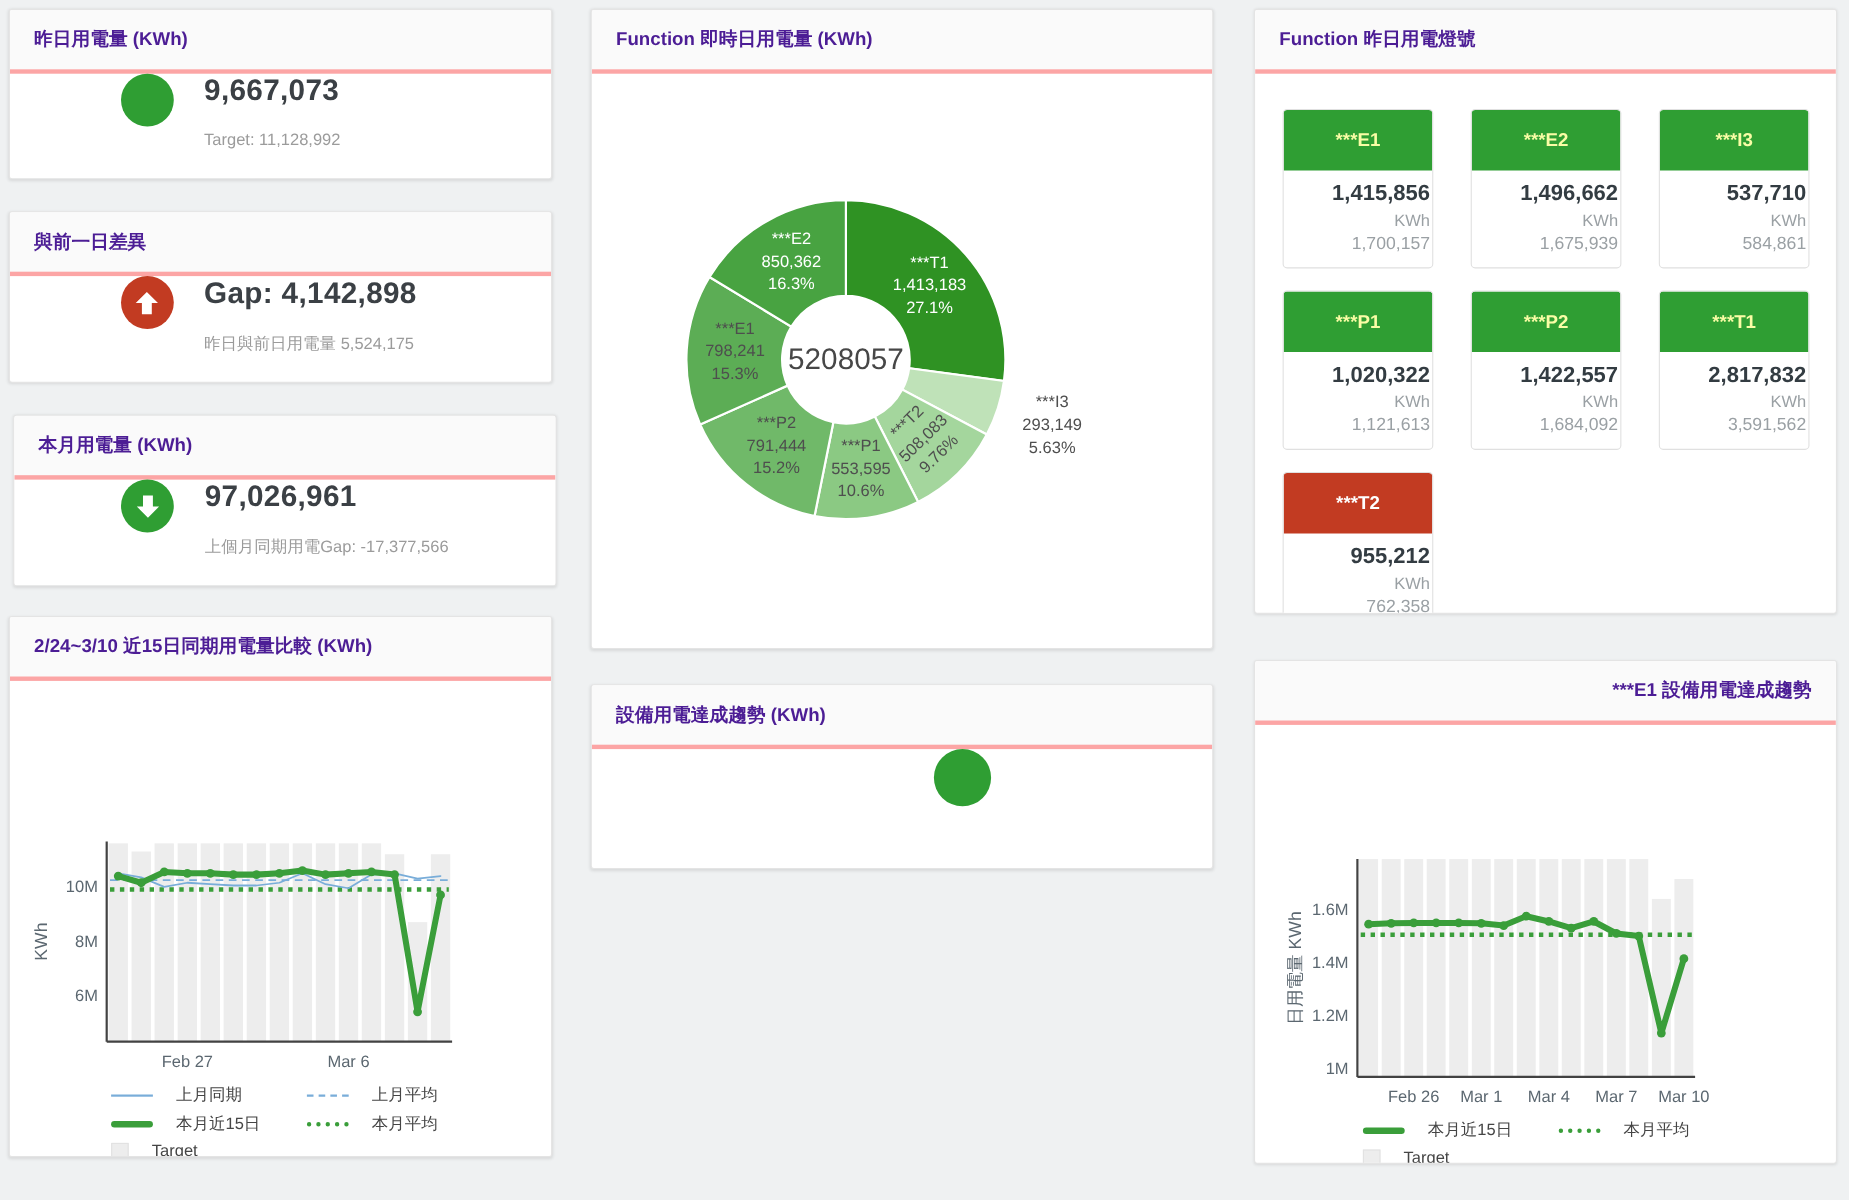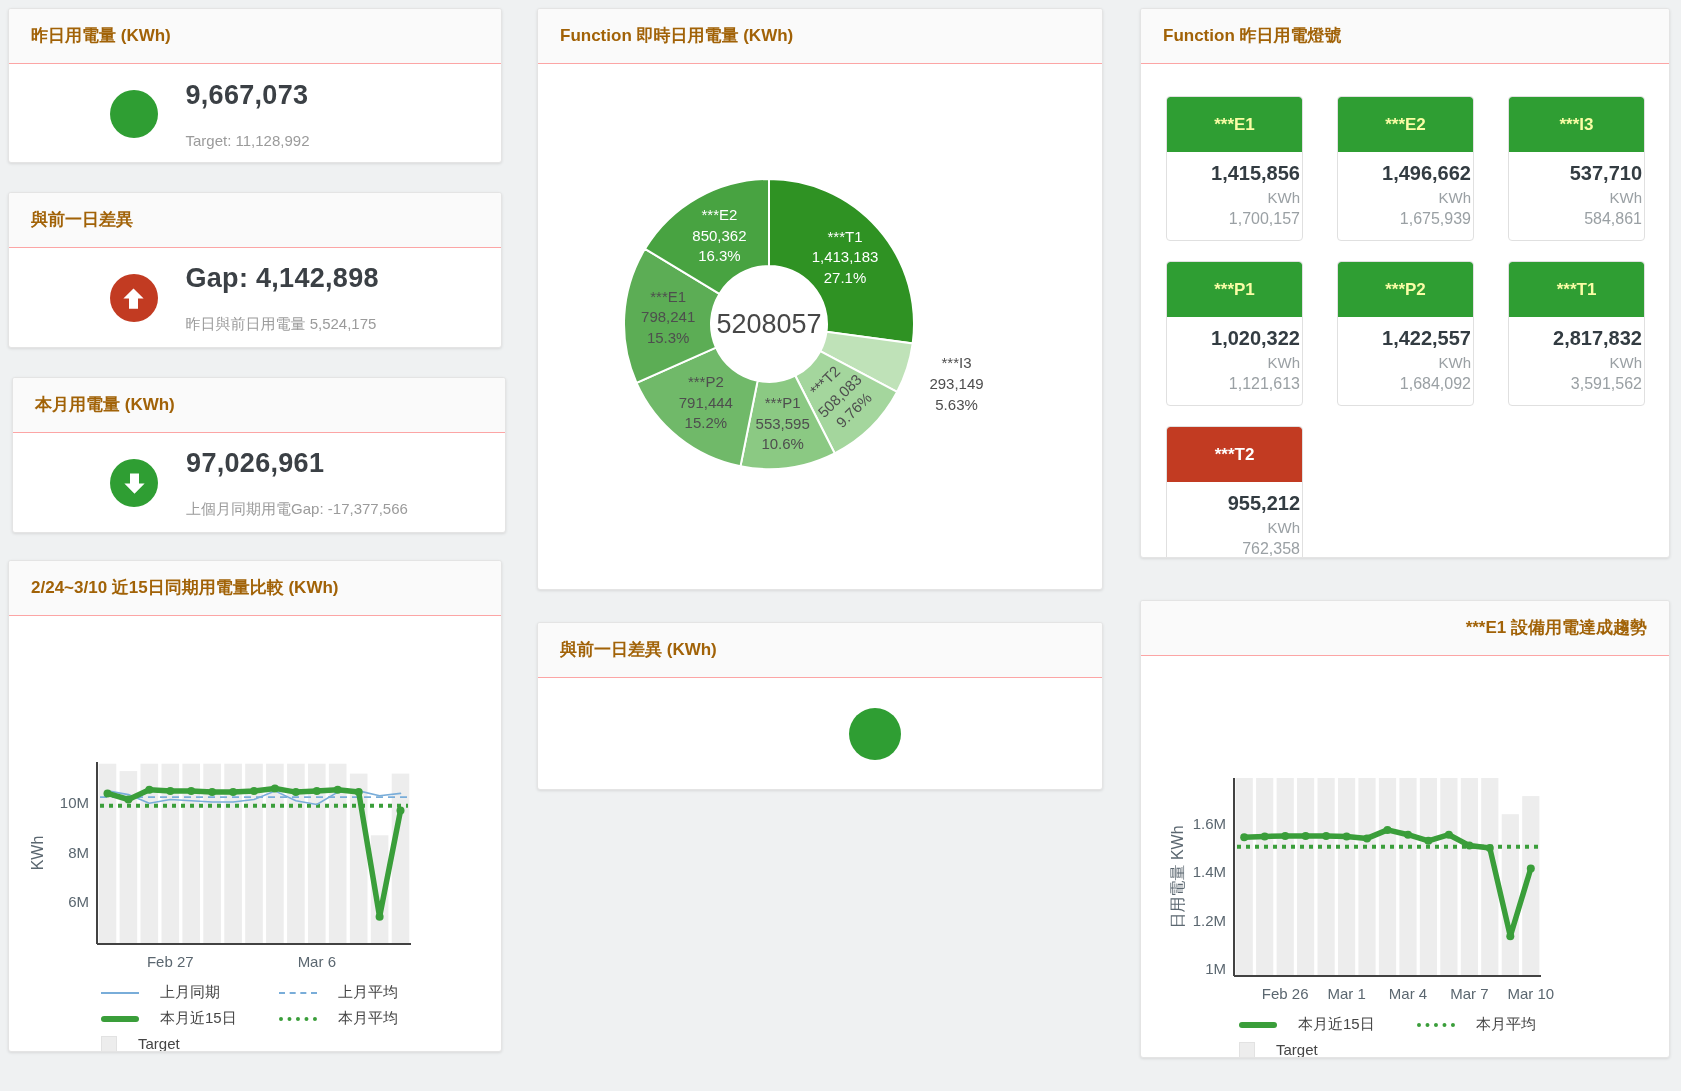--- a/index.html
+++ b/index.html
@@ -1,24 +1,24 @@
 <!DOCTYPE html>
 <html><head>
 <meta charset="utf-8">
 <style>
   html,body{margin:0;padding:0;background:#eff1f2;font-family:"Liberation Sans","DejaVu Sans",sans-serif;}
   #app{position:relative;width:1681px;height:1091px;background:#eff1f2;overflow:hidden;}
   .panel{position:absolute;background:#fff;border:1px solid #e4e4e4;border-radius:3px;
          box-shadow:0 1px 3px rgba(0,0,0,.10);box-sizing:border-box;overflow:hidden;}
   .panel-header{height:54px;line-height:54px;padding:0 22px;background:#fafafa;
-                border-bottom:1px solid #fca5a5;font-size:17px;font-weight:bold;color:#a16207;
+                border-bottom:4px solid #fca5a5;font-size:17px;font-weight:bold;color:#4c1d95;
                 white-space:nowrap;overflow:hidden;}
   .panel-body{position:relative;}
   
-  .stat-row{display:flex;align-items:center;justify-content:center;gap:28px;height:100px;}
+  .stat-row{display:flex;justify-content:center;gap:28px;height:100px;}
   .status-circle{width:48px;height:48px;border-radius:50%;display:flex;align-items:center;justify-content:center;flex:0 0 auto;}
   .stat-text{min-width:215px;}
   .stat-value{font-size:27px;font-weight:bold;color:#3b4045;letter-spacing:.3px;}
   .stat-sub{font-size:15px;color:#9b9b9b;margin-top:21px;}
   #p-estimate .stat-row{height:112px;transform:translateX(55px);}
   
   .lights-grid{display:grid;grid-template-columns:repeat(3,137px);column-gap:34px;row-gap:20px;
                padding:32px 0 0 25px;}
   .tile{border:1px solid #e0e0e0;border-radius:4px;background:#fff;overflow:hidden;text-align:center;}
   .tile-head{height:55px;line-height:55px;font-size:17px;font-weight:bold;border-radius:3px 3px 0 0;}
@@ -205,21 +205,21 @@
             <div>15.3%</div>
           </div><div class="donut-label" style="left: 181.434px; top: 171.999px; color: rgb(255, 255, 255); transform: translate(-50%, -50%);">
             <div>***E2</div>
             <div>850,362</div>
             <div>16.3%</div>
           </div><div class="donut-center" style="left: 231px; top: 260px;">5208057</div></div>
     </div>
   </section>
 
   <section class="panel" id="p-estimate" style="left:537px;top:622px;width:566px;height:168px;">
-    <div class="panel-header">與前一日差異 (KWh)</div>
+    <div class="panel-header">設備用電達成趨勢 (KWh)</div>
     <div class="panel-body">
       <div class="stat-row">
         <span class="status-circle" style="background:#2f9e33;width:52px;height:52px;"></span>
       </div>
     </div>
   </section>
 
   <section class="panel" id="p-lights" style="left:1140px;top:8px;width:530px;height:550px;">
     <div class="panel-header">Function 昨日用電燈號</div>
     <div class="panel-body">

